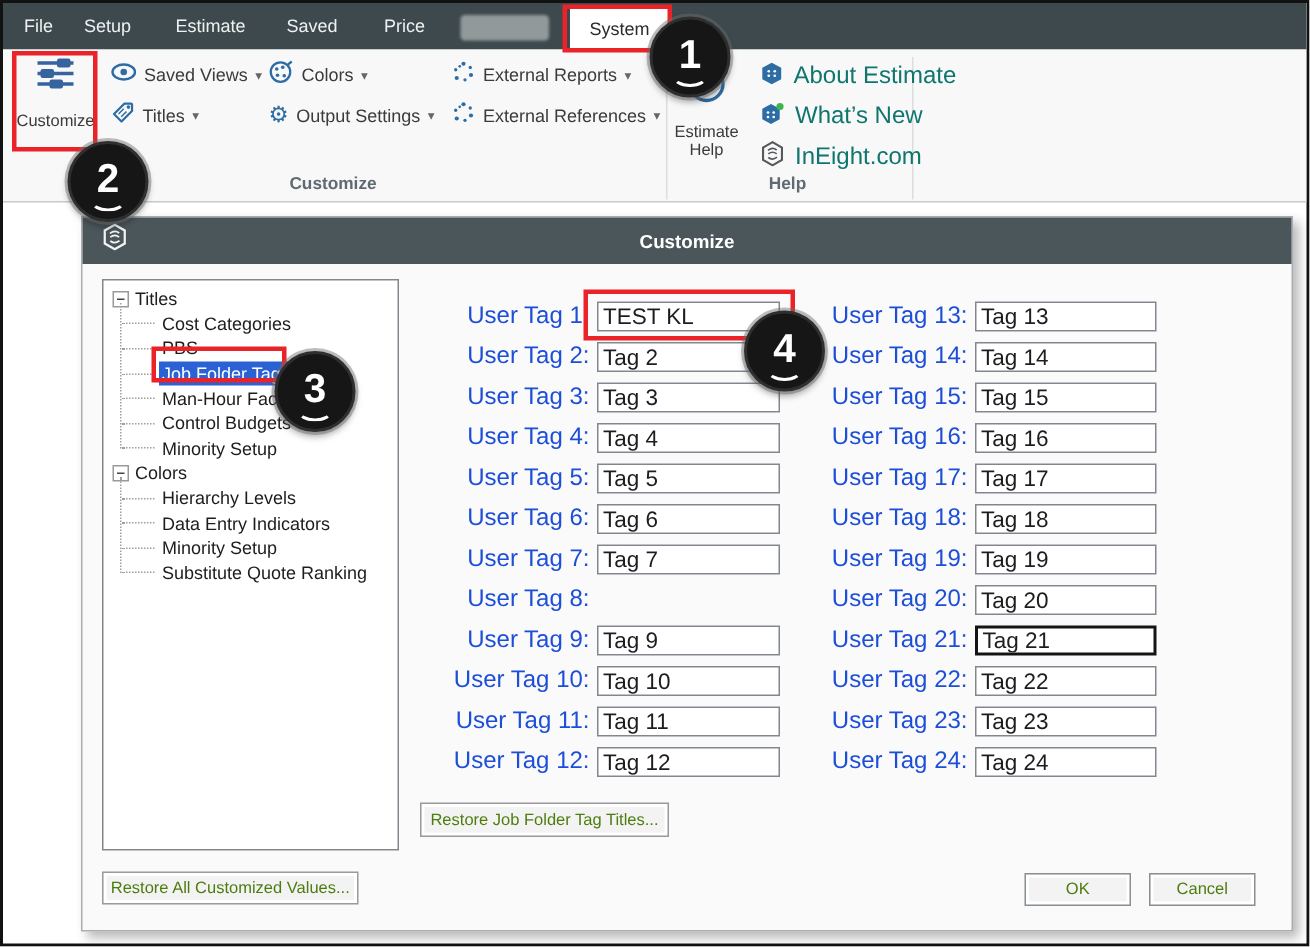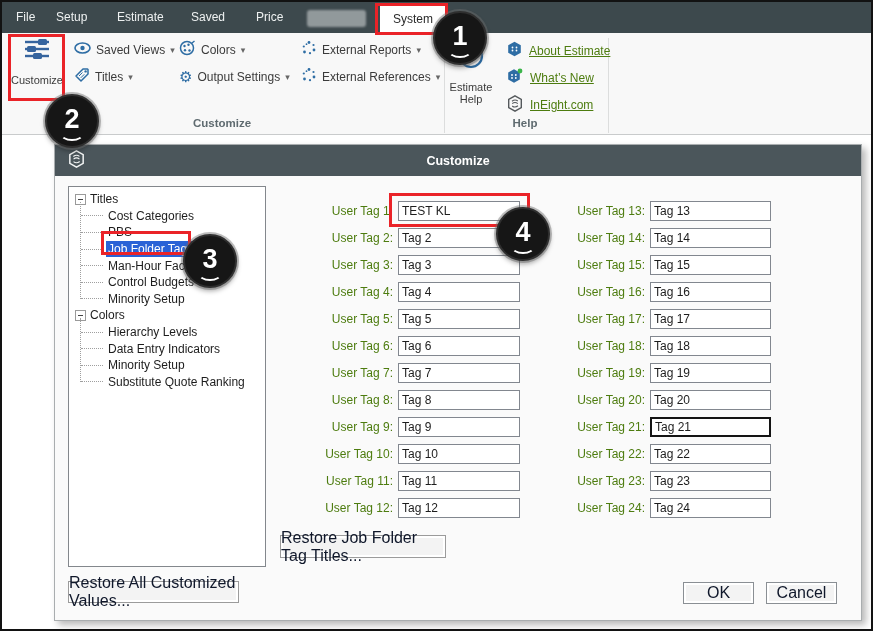--- a/index.html
+++ b/index.html
@@ -28,21 +28,21 @@
 
   .rib-item { position:absolute; height:18px; display:flex; align-items:center; cursor:default; }
   .rib-item .txt { font-size:12px; color:#3b3b3b; margin-left:5px; }
   .drop::after { content:"▾"; font-size:9px; color:#666; margin-left:5px; }
   .gear-glyph { font-size:15px; color:#2e6da4; line-height:16px; }
 
   .est-help { position:absolute; left:440px; top:9px; width:58px; text-align:center; }
   .est-help .lbl { font-size:11px; color:#3b3b3b; line-height:12px; margin-top:7px; }
 
   .help-link { position:absolute; left:505px; height:16px; display:flex; align-items:center; }
-  .help-link .txt { font-size:12px; color:#4d7c0f; margin-left:7px;text-decoration:underline; }
+  .help-link .txt { font-size:16px; color:#0f766e; margin-left:7px; }
 
   
   .dialog { position:absolute; left:52px; top:142px; width:808px; height:477px; background:#fafafa;
     border:1px solid #a9adaf; box-shadow:4px 4px 7px rgba(0,0,0,.28); z-index:1; }
   .dlg-header { position:absolute; left:0; top:0; width:100%; height:31px; background:#4b565b;
     display:flex; align-items:center; }
   .dlg-title { position:absolute; left:0; width:100%; text-align:center; color:#ffffff; font-size:12.5px; font-weight:bold; }
   .dlg-logo { margin-left:13px; z-index:2; }
 
   
@@ -58,29 +58,29 @@
   .tree-child { padding-left:12px; }
   .tree-child .tick { width:22px; border-top:1px dotted #9f9f9f; height:0; flex:0 0 22px; }
   .tree-child .node-lbl { margin-left:3px; padding:1px 2px; }
   .tree-child .selected { background:#2a62d6; color:#ffffff; }
 
   
   .tag-col { position:absolute; top:56px; display:flex; flex-direction:column; }
   .tag-col-1 { left:236px; }
   .tag-col-2 { left:488px; }
   .tag-row { display:flex; height:20px; margin-bottom:7px; }
-  .tag-label { width:102px; text-align:right; font-size:12px; color:#4d7c0f; line-height:20px; margin-right:5px; }
-  .tag-input { width:122px; height:20px; border:1px solid #82878f; background:#fff; font-size:12px;
+  .tag-label { width:102px; text-align:right; font-size:16px; color:#1d4ed8; line-height:20px; margin-right:5px; }
+  .tag-input { width:122px; height:20px; border:1px solid #82878f; background:#fff; font-size:15px;
     font-family:"Liberation Sans", sans-serif; color:#1d1d1d; padding:0 3px; }
   .tag-col-2 .tag-input { width:121px; }
   .tag-input.focused { border:2px solid #141414; }
 
   
   .btn { position:absolute; background:#f3f3f3; border:1px solid #9b9b9b; box-shadow:inset 0 0 0 2px #ffffff;
-    font-size:16px; color:#0f172a; display:flex; align-items:center; justify-content:center;
+    font-size:11px; color:#4d7c0f; display:flex; align-items:center; justify-content:center;
     font-family:"Liberation Sans", sans-serif; cursor:default; }
   .btn-restore-job { left:225px; top:390px; width:166px; height:23px; }
   .btn-restore-all { left:13px; top:436px; width:171px; height:22px; }
   .btn-ok { left:628px; top:437px; width:71px; height:22px; border-color:#8a8f94; }
   .btn-cancel { left:711px; top:437px; width:71px; height:22px; border-color:#8a8f94; }
 
   
   .red { position:absolute; border:3px solid #ea2328; z-index:5; pointer-events:none; }
   .red-system { left:373px; top:1px; width:73px; height:32px; }
   .red-customize { left:6px; top:32px; width:57px; height:67px; }
@@ -345,21 +345,20 @@
       <div class="tag-row">
           <label class="tag-label">User Tag 6:</label>
           <input class="tag-input" value="Tag 6" style="">
         </div>
       <div class="tag-row">
           <label class="tag-label">User Tag 7:</label>
           <input class="tag-input" value="Tag 7" style="">
         </div>
       <div class="tag-row">
           <label class="tag-label">User Tag 8:</label>
-          <input class="tag-input" value="Tag 8" style="">
         </div>
       <div class="tag-row">
           <label class="tag-label">User Tag 9:</label>
           <input class="tag-input" value="Tag 9" style="">
         </div>
       <div class="tag-row">
           <label class="tag-label">User Tag 10:</label>
           <input class="tag-input" value="Tag 10" style="">
         </div>
       <div class="tag-row">

